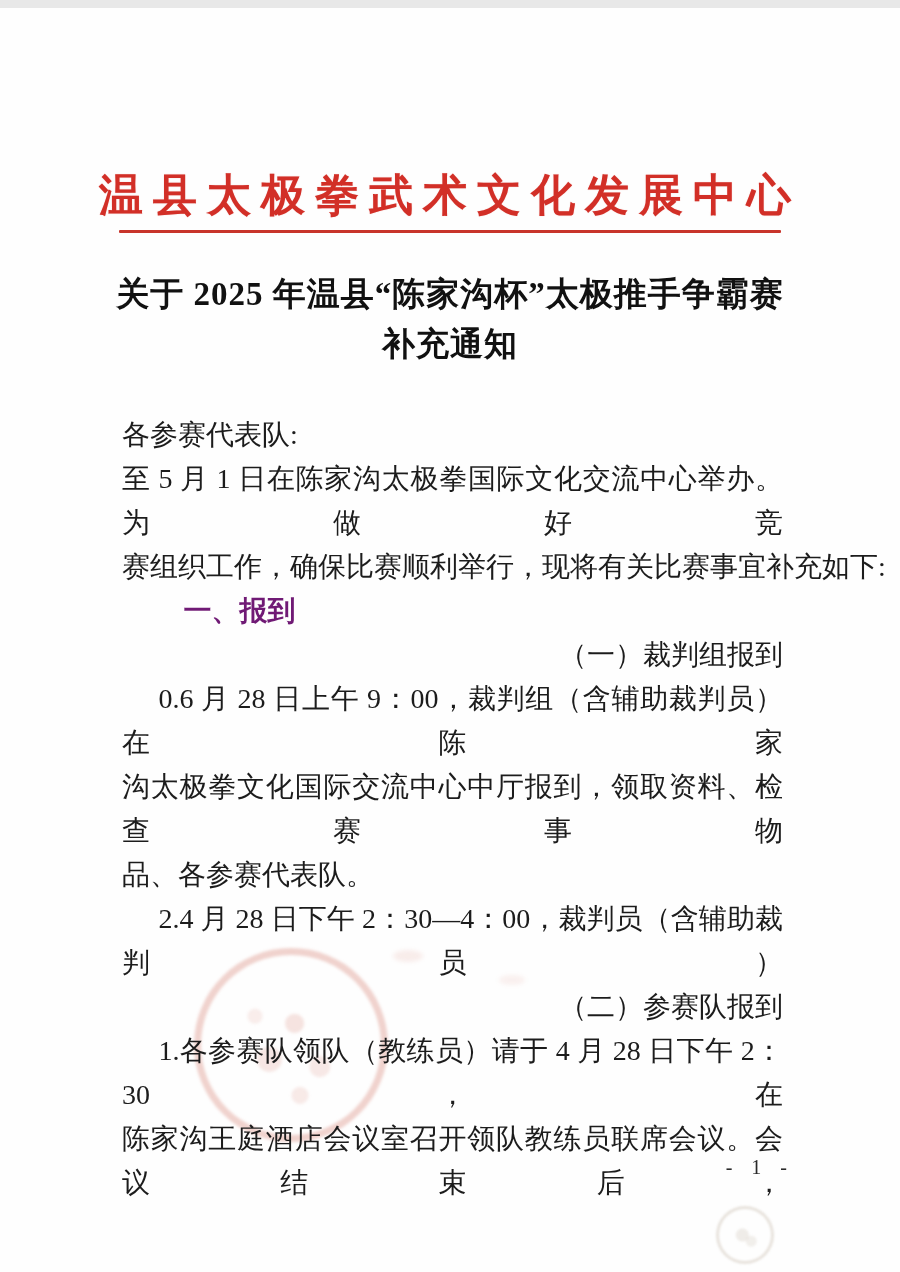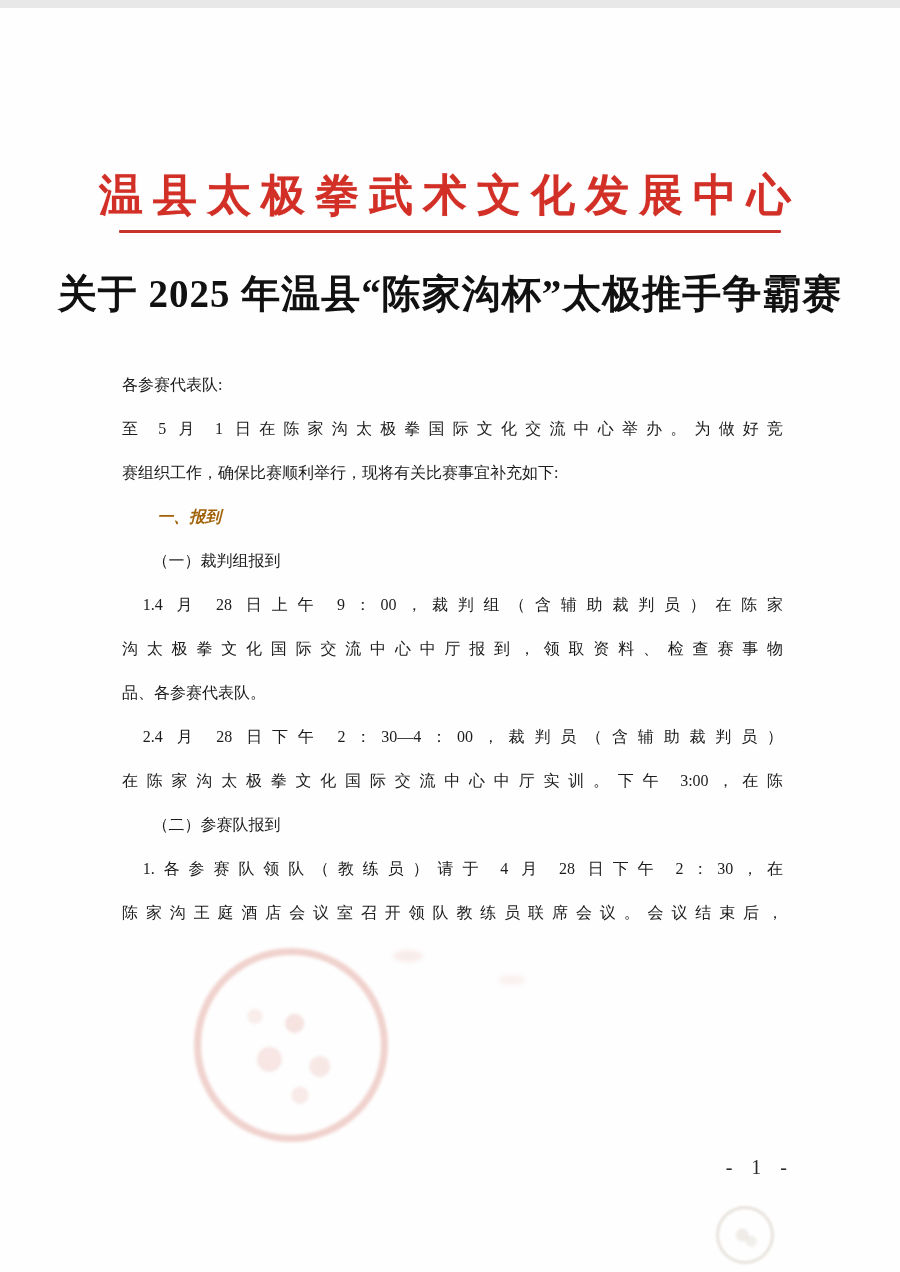--- a/index.html
+++ b/index.html
@@ -27,44 +27,44 @@
   .red-rule {
     width:662px; height:3px;
     margin:7px auto 0 auto;
     background:#c8342b;
     border-radius:1px;
   }
   
   .doc-title {
     margin-top:36px;
     text-align:center;
-    font-size:39px;
+    font-size:33px;
     line-height:50px;
     font-weight:700;
     letter-spacing:1px;
     color:#111;
   }
   
   .doc-body {
     position:relative;
     z-index:2;
     margin-top:44px;
     padding:0 117px 0 122px;
-    font-size:16px;
+    font-size:28px;
     line-height:44px;
   }
   .line { white-space:nowrap; }
   .line.jf {
     white-space:normal;
     text-align:justify;
     text-align-last:justify;
   }
   .line.first { text-indent:1.3em; }
-  .line.h1 { text-indent:2.2em; font-weight:700; color:#a16207;font-style:italic; }
-  .line.h2 { text-indent:1.9em; }
+  .line.h1 { text-indent:2.2em; font-weight:700; color:#701a75; }
+  .line.h2 { text-indent:1.9em;text-align:right; }
   .line.sal { text-indent:0; }
   
   .stamp {
     position:absolute;
     z-index:1;
     left:194px; top:940px;
     width:180px; height:180px;
     border-radius:50%;
     border:7px solid rgba(201,86,66,0.26);
     filter:blur(1.6px);
@@ -114,36 +114,36 @@
 <body>
 
 <div class="page">
 
   <div class="org-header">温县太极拳武术文化发展中心</div>
 
   <div class="red-rule"></div>
 
   <div class="doc-title">
     <div>关于 2025 年温县“陈家沟杯”太极推手争霸赛</div>
+    <div>补充通知</div>
   </div>
 
   <div class="stamp"></div>
   <div class="stamp-smudge"></div>
 
   <div class="doc-body" id="doc-body">
       <div class="line sal">各参赛代表队:</div>
       <div class="line mid jf">至 5 月 1 日在陈家沟太极拳国际文化交流中心举办。为做好竞</div>
       <div class="line mid">赛组织工作，确保比赛顺利举行，现将有关比赛事宜补充如下:</div>
       <div class="line h1">一、报到</div>
       <div class="line h2">（一）裁判组报到</div>
-      <div class="line first jf">1.4 月 28 日上午 9：00，裁判组（含辅助裁判员）在陈家</div>
+      <div class="line first jf">0.6 月 28 日上午 9：00，裁判组（含辅助裁判员）在陈家</div>
       <div class="line mid jf">沟太极拳文化国际交流中心中厅报到，领取资料、检查赛事物</div>
       <div class="line mid">品、各参赛代表队。</div>
       <div class="line first jf">2.4 月 28 日下午 2：30—4：00，裁判员（含辅助裁判员）</div>
-      <div class="line mid jf">在陈家沟太极拳文化国际交流中心中厅实训。下午 3:00，在陈</div>
       <div class="line h2">（二）参赛队报到</div>
       <div class="line first jf">1.各参赛队领队（教练员）请于 4 月 28 日下午 2：30，在</div>
       <div class="line mid jf">陈家沟王庭酒店会议室召开领队教练员联席会议。会议结束后，</div>
     </div>
 
   <div class="watermark"></div>
 
   <div class="page-number">- 1 -</div>
 
 </div>

